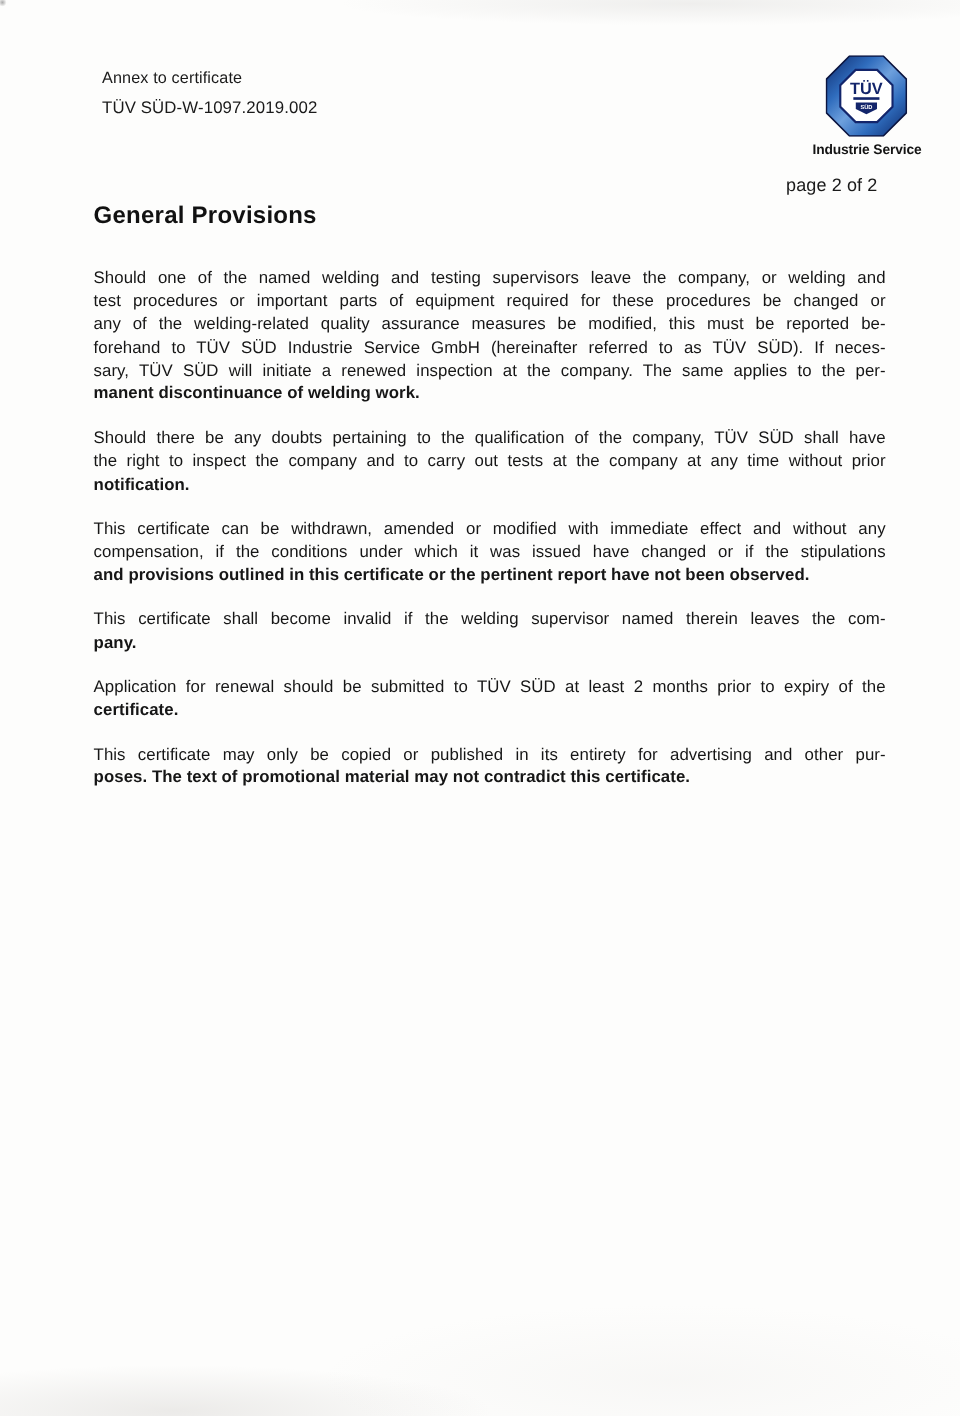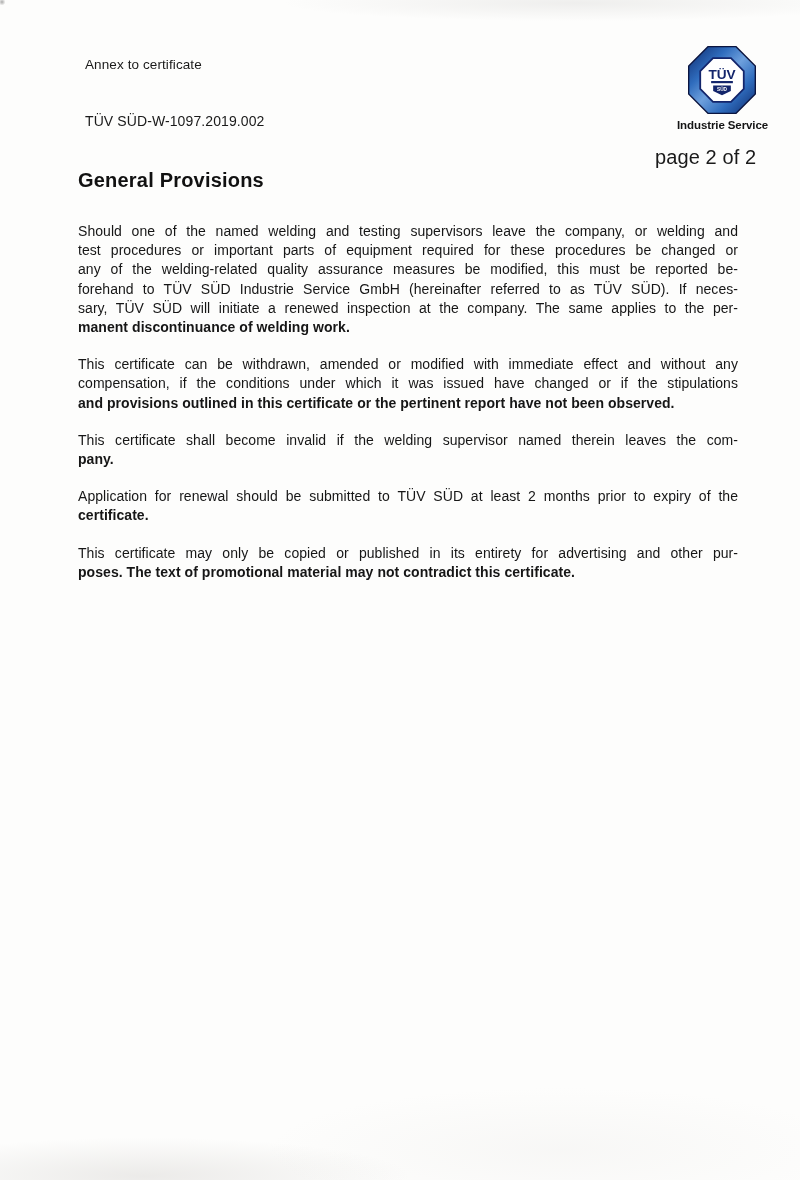--- a/index.html
+++ b/index.html
@@ -22,21 +22,21 @@
       radial-gradient(ellipse 380px 55px at 18% 1176px, rgba(165,160,155,0.20), rgba(165,160,155,0) 70%),
       radial-gradient(ellipse 420px 90px at 70% 1150px, rgba(200,196,192,0.10), rgba(200,196,192,0) 70%);
     background-repeat: no-repeat;
   }
   .annex {
     position: absolute;
     left: 85px;
     top: 52px;
   }
   .annex-line1 { font-size: 13.5px; line-height: 25px; letter-spacing: 0.1px; }
-  .annex-line2 { font-size: 14px;   line-height: 25px; letter-spacing: 0.1px; margin-top: 32px; }
+  .annex-line2 { font-size: 14px;   line-height: 25px; letter-spacing: 0.1px; }
 
   .logo-block {
     position: absolute;
     left: 676px;
     top: 46px;
     width: 92px;
     text-align: right;
   }
   .logo-block svg { display: block; margin: 0 auto; }
   .logo-subtitle {
@@ -44,21 +44,21 @@
     font-size: 11.5px;
     font-weight: bold;
     letter-spacing: -0.1px;
     color: #141414;
     white-space: nowrap;
   }
   .page-indicator {
     position: absolute;
     left: 655px;
     top: 146px;
-    font-size: 20px;
+    font-size: 15px;
     letter-spacing: 0.1px;
   }
   .doc-title {
     position: absolute;
     left: 78px;
     top: 169px;
     width: 660px;
     text-align: left;
     font-size: 20px;
     font-weight: bold;
@@ -120,20 +120,25 @@
   <div class="doc-body" id="paragraphs">
       <div class="para">
         <div class="pline">Should one of the named welding and testing supervisors leave the company, or welding and</div>
         <div class="pline">test procedures or important parts of equipment required for these procedures be changed or</div>
         <div class="pline">any of the welding-related quality assurance measures be modified, this must be reported be-</div>
         <div class="pline">forehand to TÜV SÜD Industrie Service GmbH (hereinafter referred to as TÜV SÜD). If neces-</div>
         <div class="pline">sary, TÜV SÜD will initiate a renewed inspection at the company. The same applies to the per-</div>
         <div class="pline">manent discontinuance of welding work.</div>
       </div>
       <div class="para">
+        <div class="pline">Should there be any doubts pertaining to the qualification of the company, TÜV SÜD shall have</div>
+        <div class="pline">the right to inspect the company and to carry out tests at the company at any time without prior</div>
+        <div class="pline">notification.</div>
+      </div>
+      <div class="para">
         <div class="pline">This certificate can be withdrawn, amended or modified with immediate effect and without any</div>
         <div class="pline">compensation, if the conditions under which it was issued have changed or if the stipulations</div>
         <div class="pline">and provisions outlined in this certificate or the pertinent report have not been observed.</div>
       </div>
       <div class="para">
         <div class="pline">This certificate shall become invalid if the welding supervisor named therein leaves the com-</div>
         <div class="pline">pany.</div>
       </div>
       <div class="para">
         <div class="pline">Application for renewal should be submitted to TÜV SÜD at least 2 months prior to expiry of the</div>

